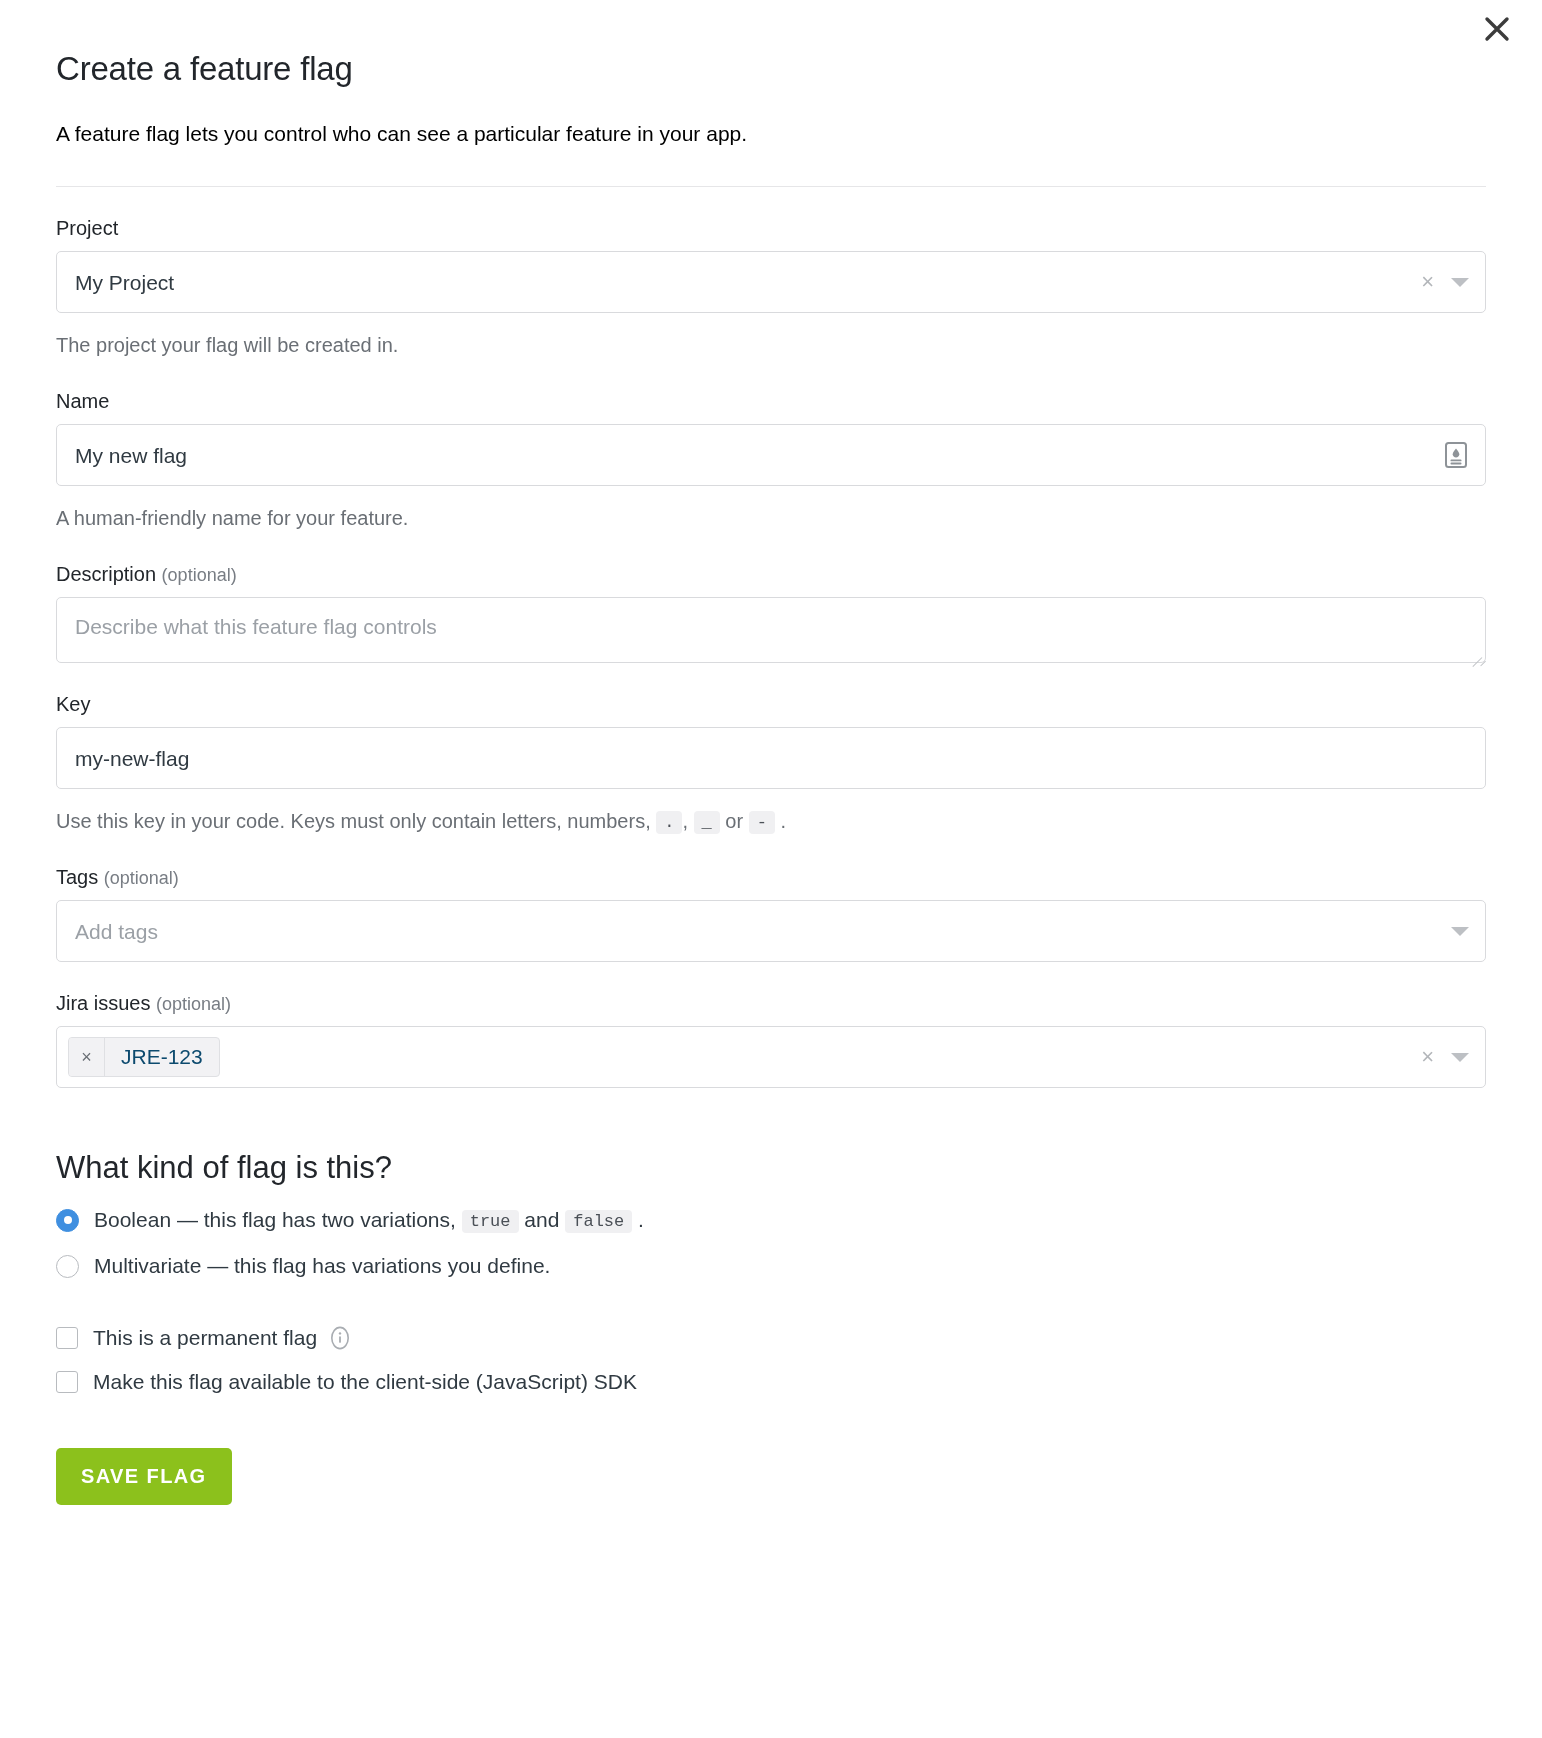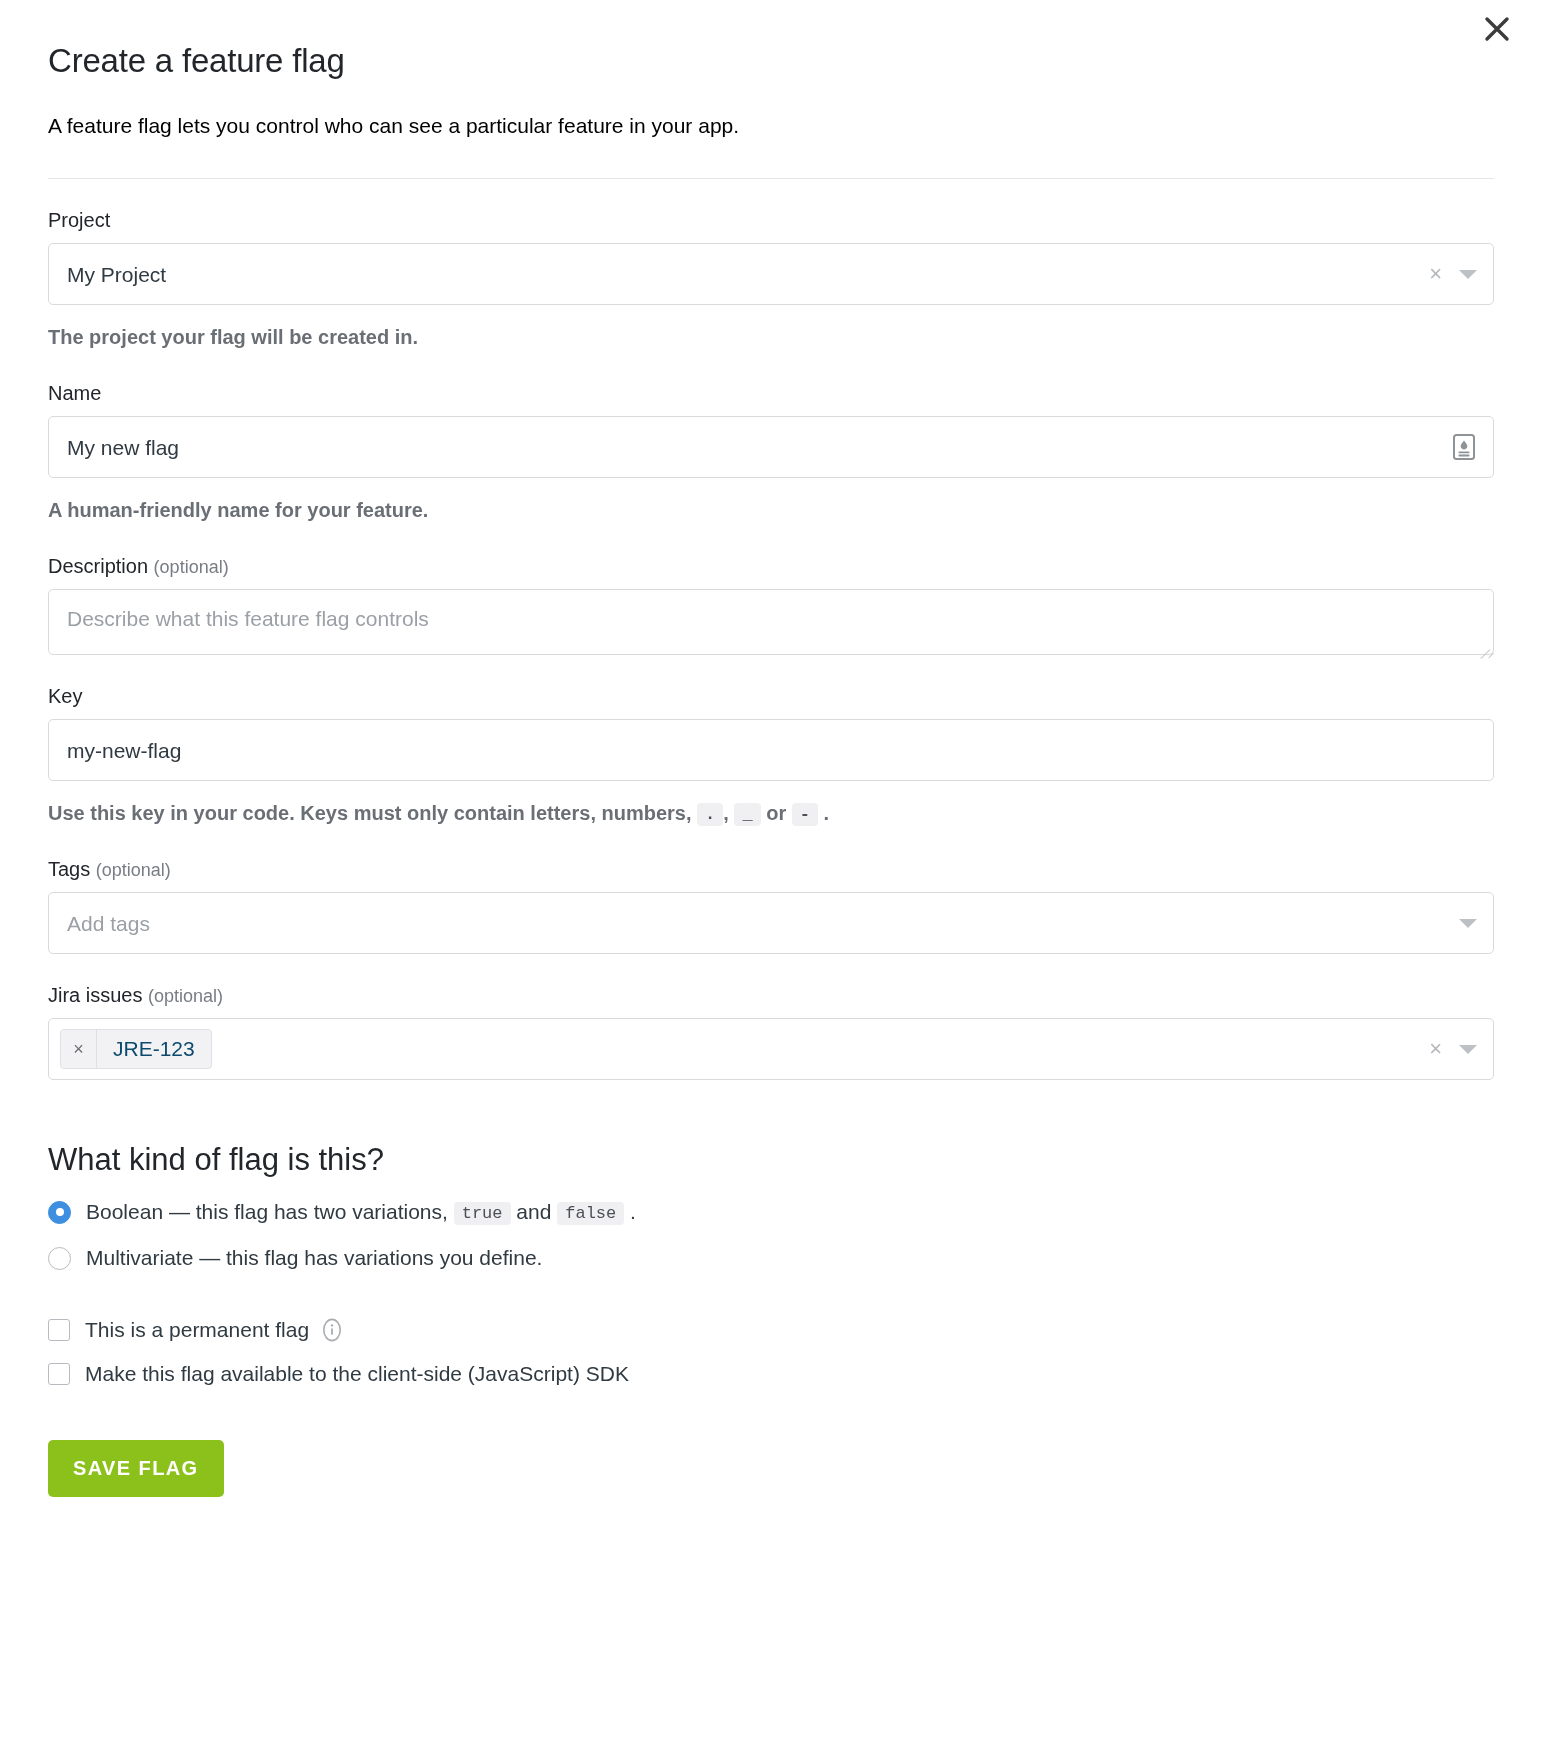--- a/index.html
+++ b/index.html
@@ -7,21 +7,21 @@
     margin: 0; padding: 0;
     background: #ffffff;
     font-family: "Liberation Sans", sans-serif;
     color: #303030;
   }
   .page {
     position: relative;
     width: 1542px;
     min-height: 1738px;
     background: #ffffff;
-    padding: 4px;
+    padding: 12px;
   }
 
   
   .close-btn {
     position: absolute;
     top: 6px;
     right: 22px;
     width: 46px;
     height: 46px;
     display: flex;
@@ -136,21 +136,20 @@
     transform: translateY(-50%);
     cursor: pointer;
     line-height: 0;
   }
 
   .help-text {
     font-size: 20px;
     color: #6a6f75;
     margin-top: 18px;
     line-height: 1.45;
-    font-weight: bold;
   }
   code.chip {
     background: #f0f0f2;
     border-radius: 4px;
     padding: 2px 8px;
     font-family: "Liberation Mono", monospace;
     font-size: 17px;
     color: #4b5057;
     vertical-align: 1px;
   }

